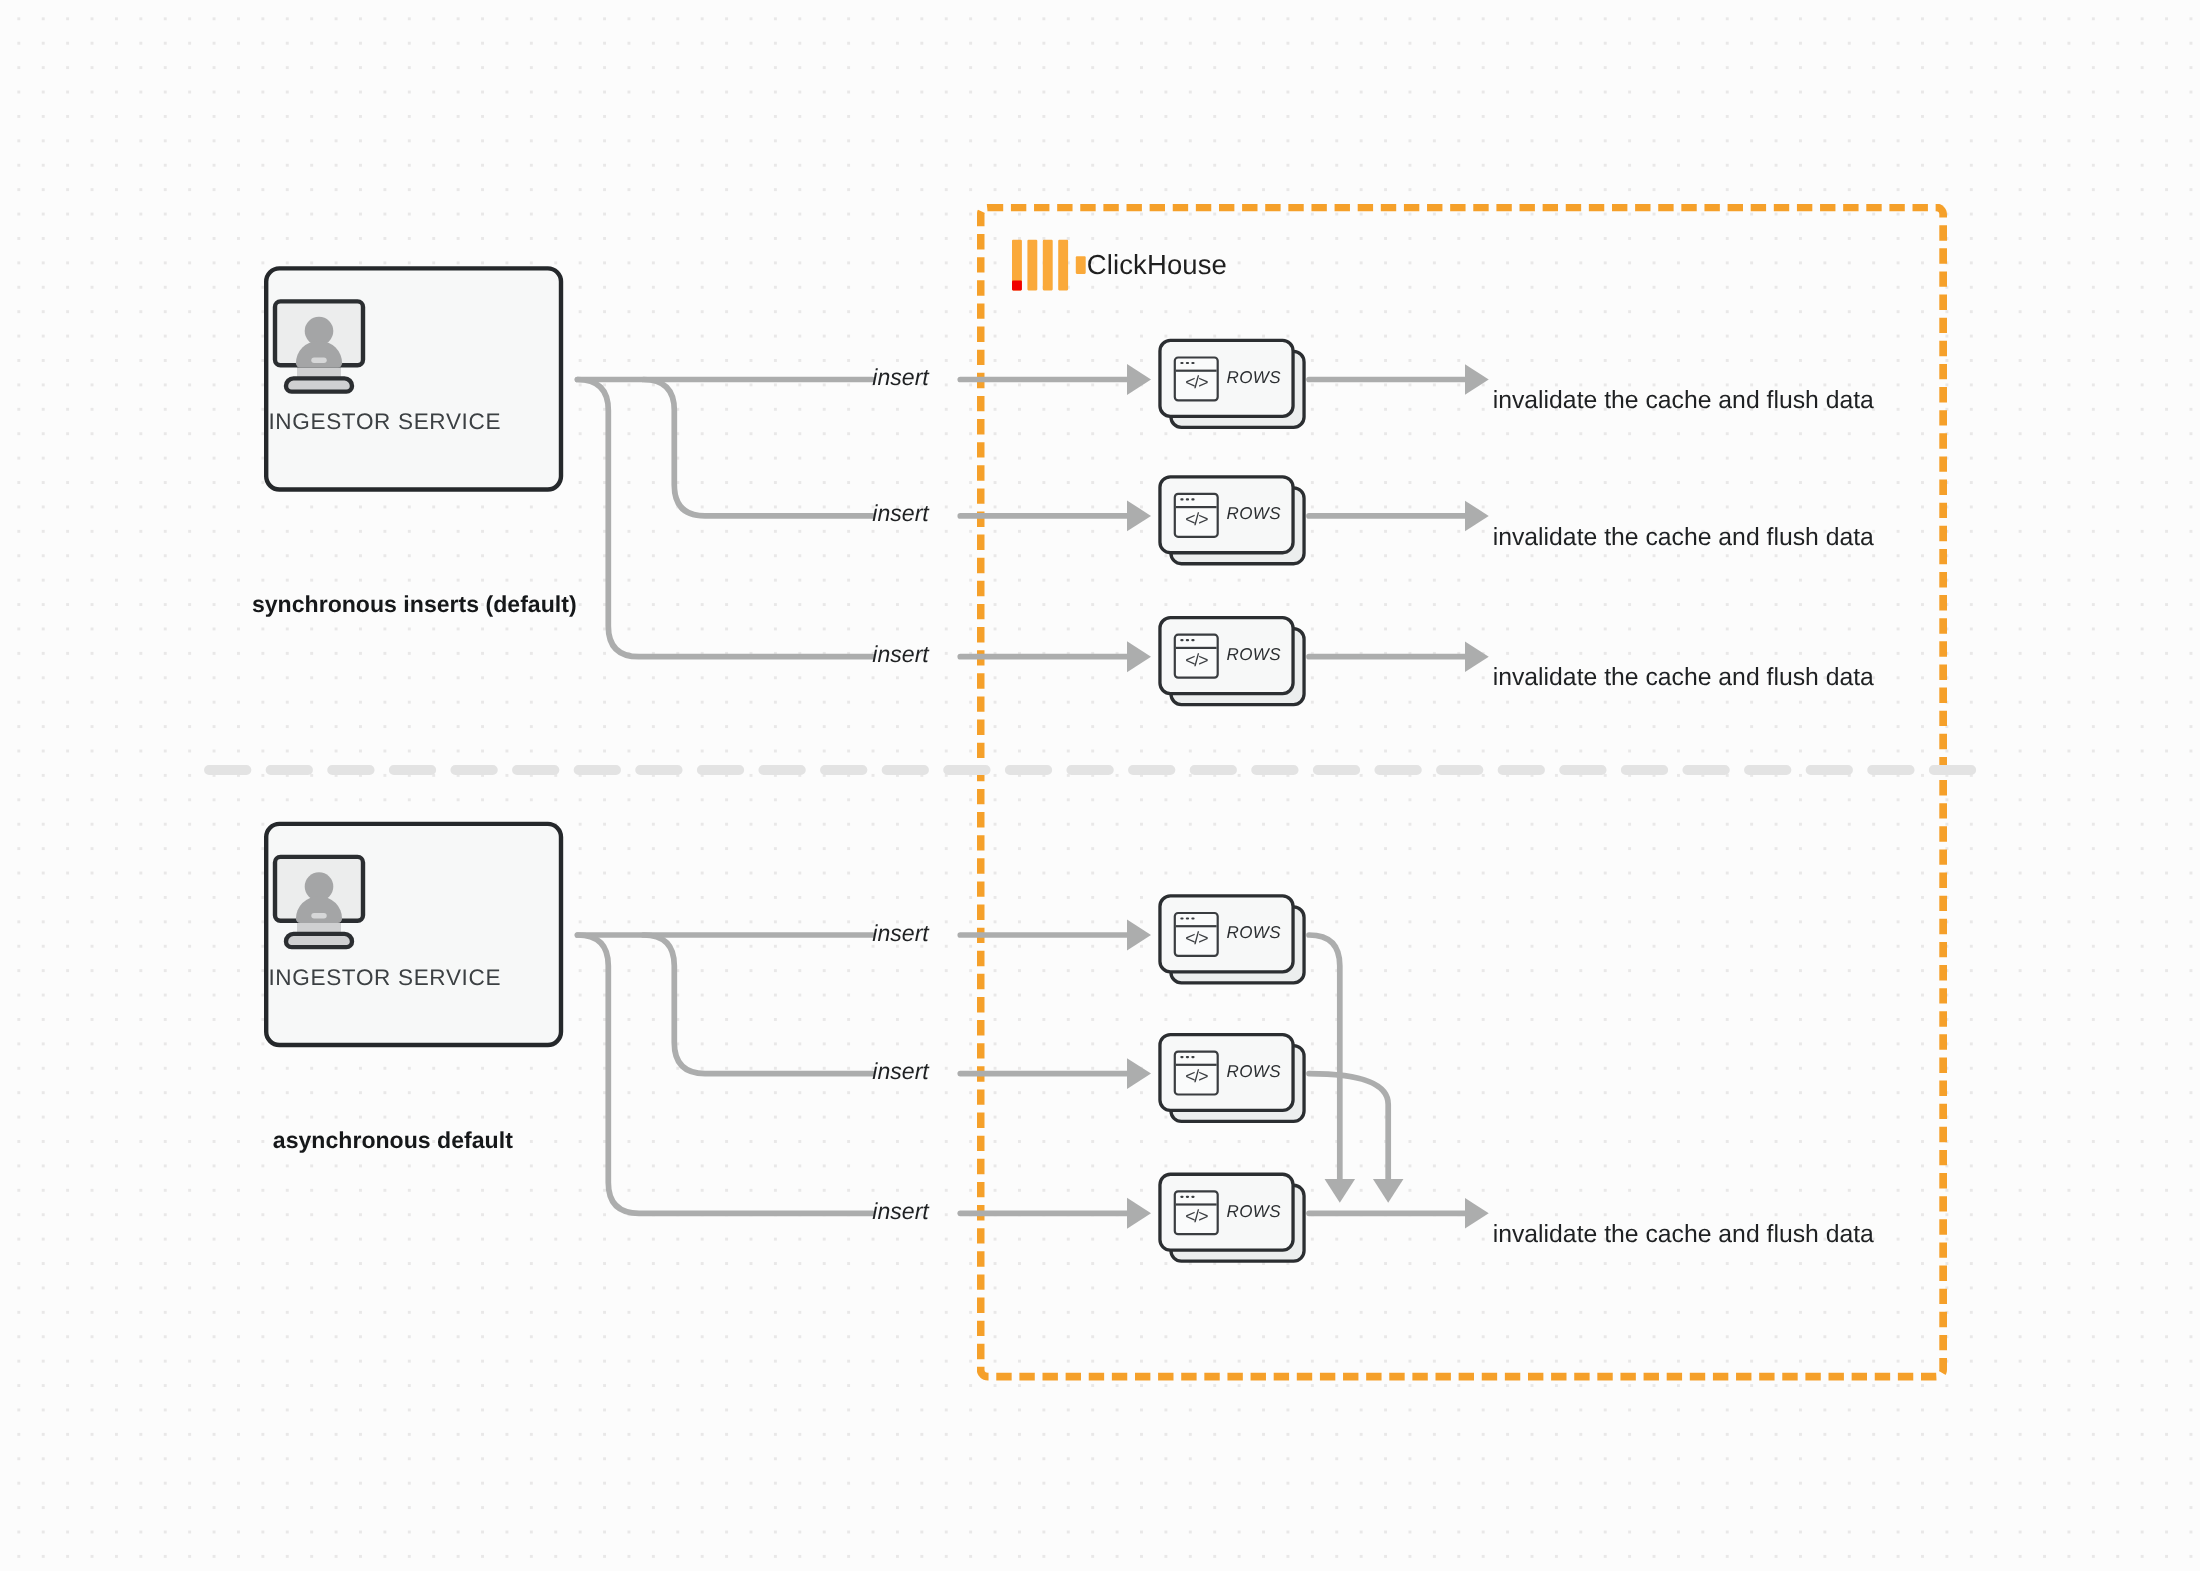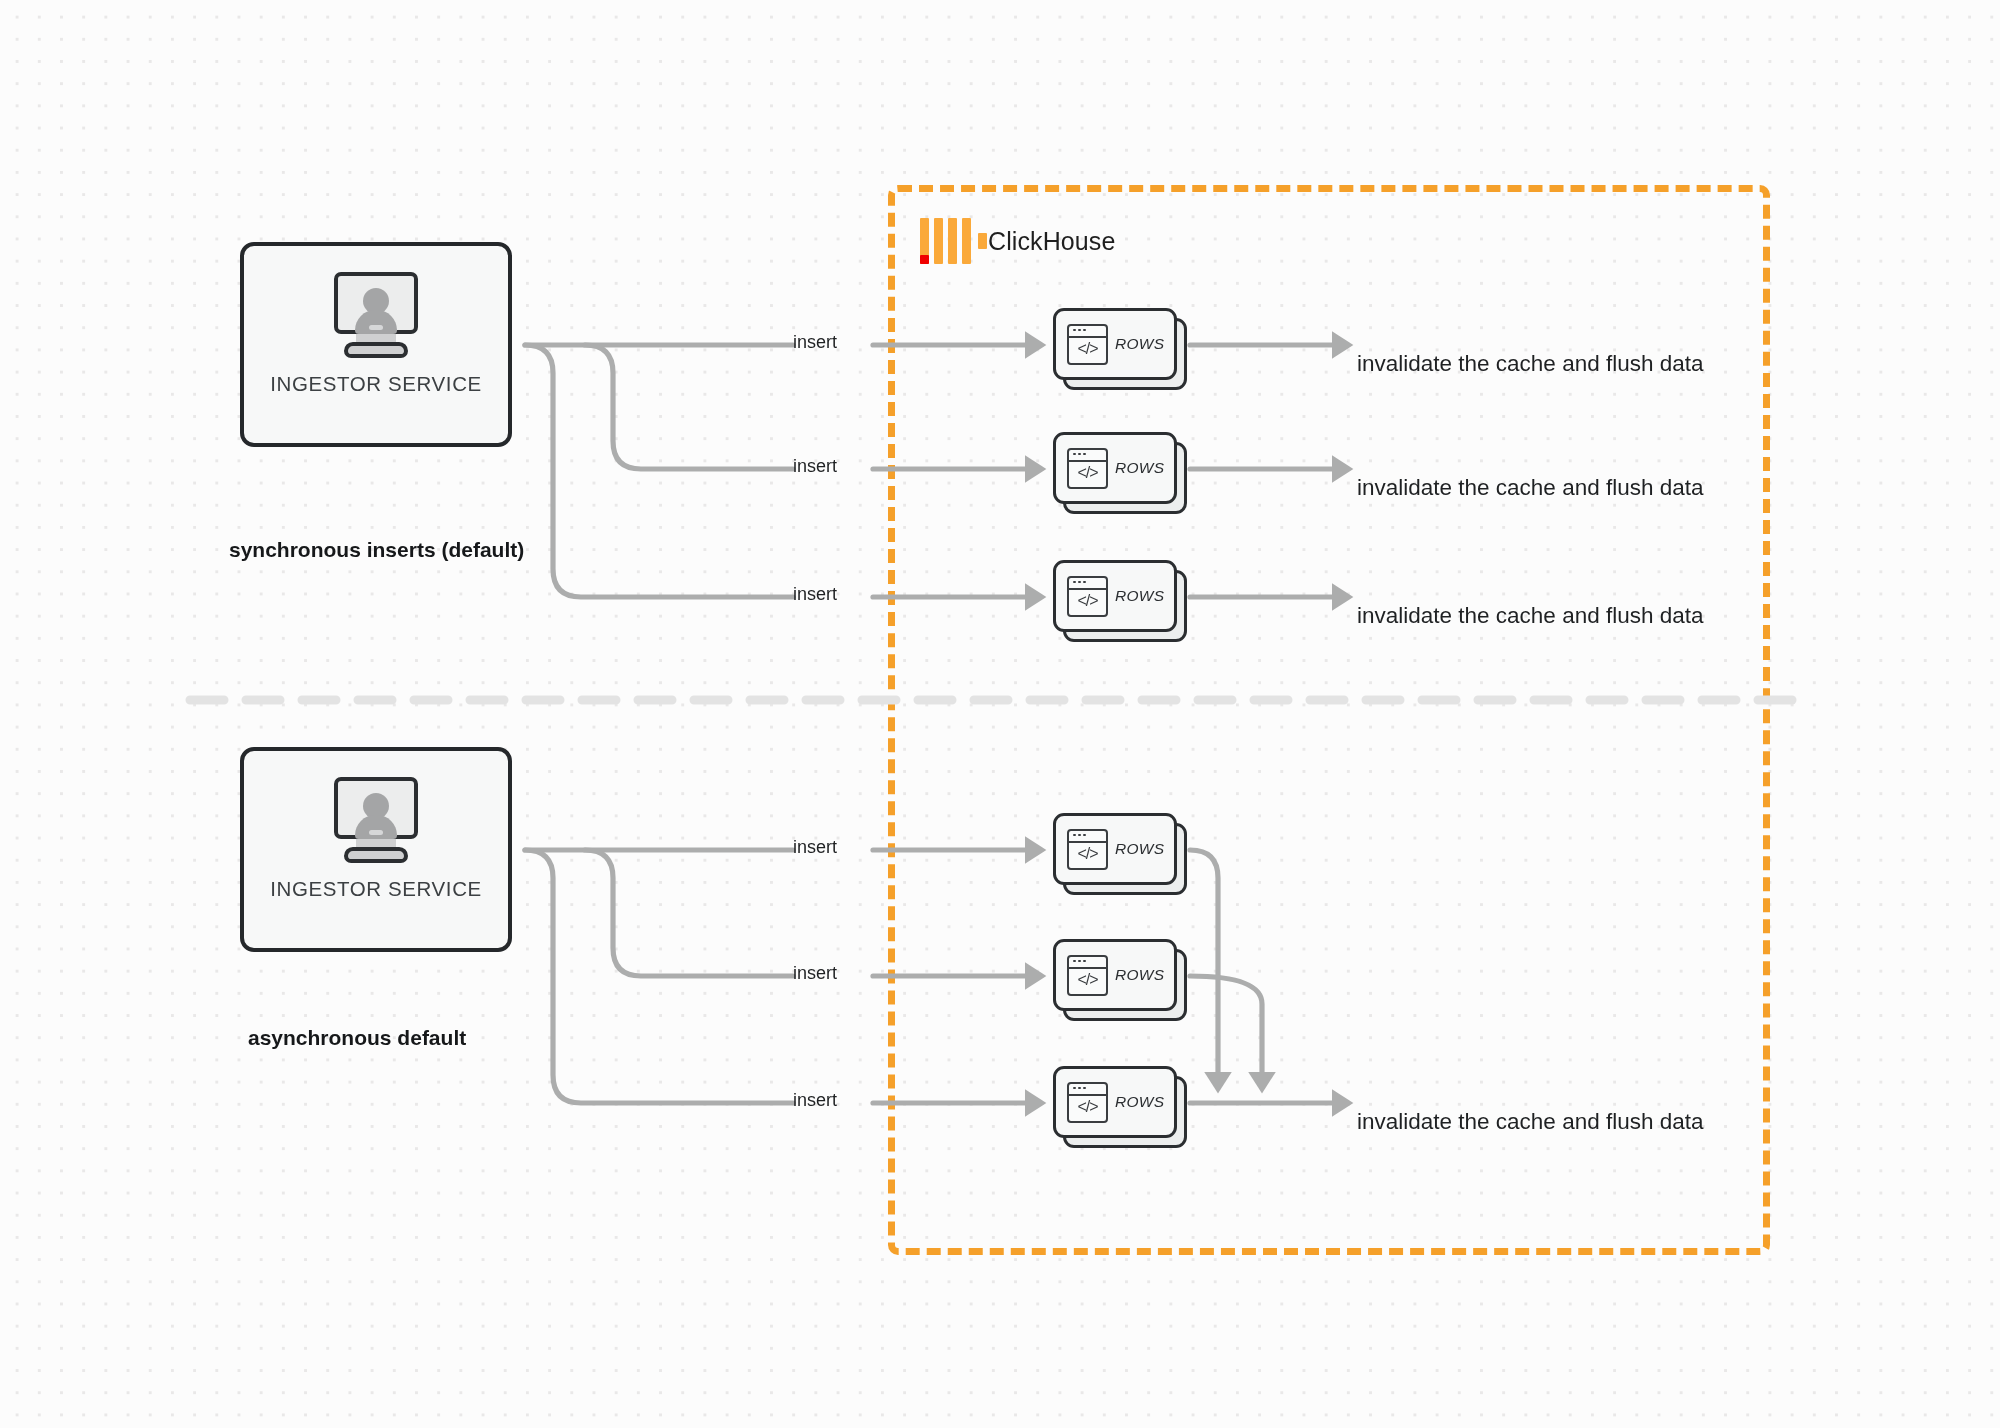--- a/index.html
+++ b/index.html
@@ -33,21 +33,21 @@
   .ch-name{font-size:25px;color:#1f1f1f;letter-spacing:.1px;white-space:nowrap;}
 
   
   .ingestor{
     position:absolute;
     width:272px;height:205px;
     background:#f7f8f8;
     border:4px solid #25282b;
     border-radius:14px;
     box-sizing:border-box;
-    display:flex;flex-direction:column;align-items:center;justify-content:flex-start;
+    display:flex;flex-direction:column;justify-content:flex-start;
     padding-top:26px;
   }
   .monitor{position:relative;width:92px;height:86px;}
   .mon-screen{
     position:absolute;left:4px;top:0;width:84px;height:62px;
     background:#eceded;border:4px solid #2b2e31;border-radius:7px;box-sizing:border-box;
   }
   .mon-person{
     position:absolute;left:50%;top:12px;transform:translateX(-50%);
     width:26px;height:26px;border-radius:50%;background:#a4a5a6;
@@ -101,21 +101,21 @@
   .win-code{
     position:absolute;left:0;right:0;top:10px;bottom:0;
     display:flex;align-items:center;justify-content:center;
     font-family:"Liberation Sans","DejaVu Sans",sans-serif;
     font-size:16px;color:#3a3d40;letter-spacing:-1px;
   }
   .rows-text{font-size:15.5px;font-style:italic;color:#2b2e31;letter-spacing:.3px;}
 
   
   .edge-label{
-    position:absolute;font-size:18px;color:#1f2123;white-space:nowrap;
+    position:absolute;font-size:21px;color:#1f2123;white-space:nowrap;font-style:italic;
   }
   .sink-label{
     position:absolute;font-size:22.5px;color:#1f2123;white-space:nowrap;margin-top:20px;
   }
   svg.wires{position:absolute;left:0;top:0;width:2000px;height:1428px;pointer-events:none;}
 </style>
 </head>
 <body>
 
 <div id="canvas">

